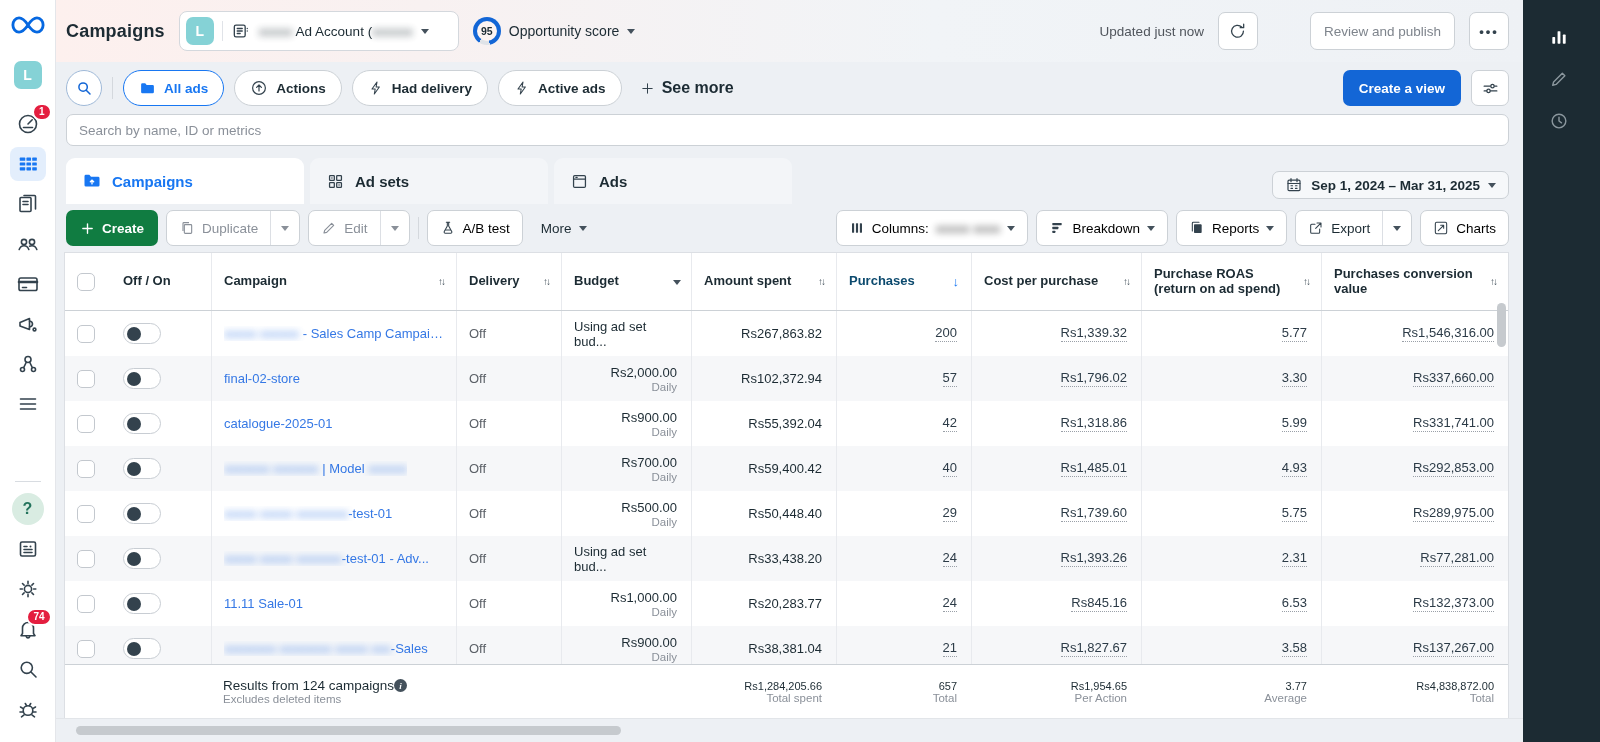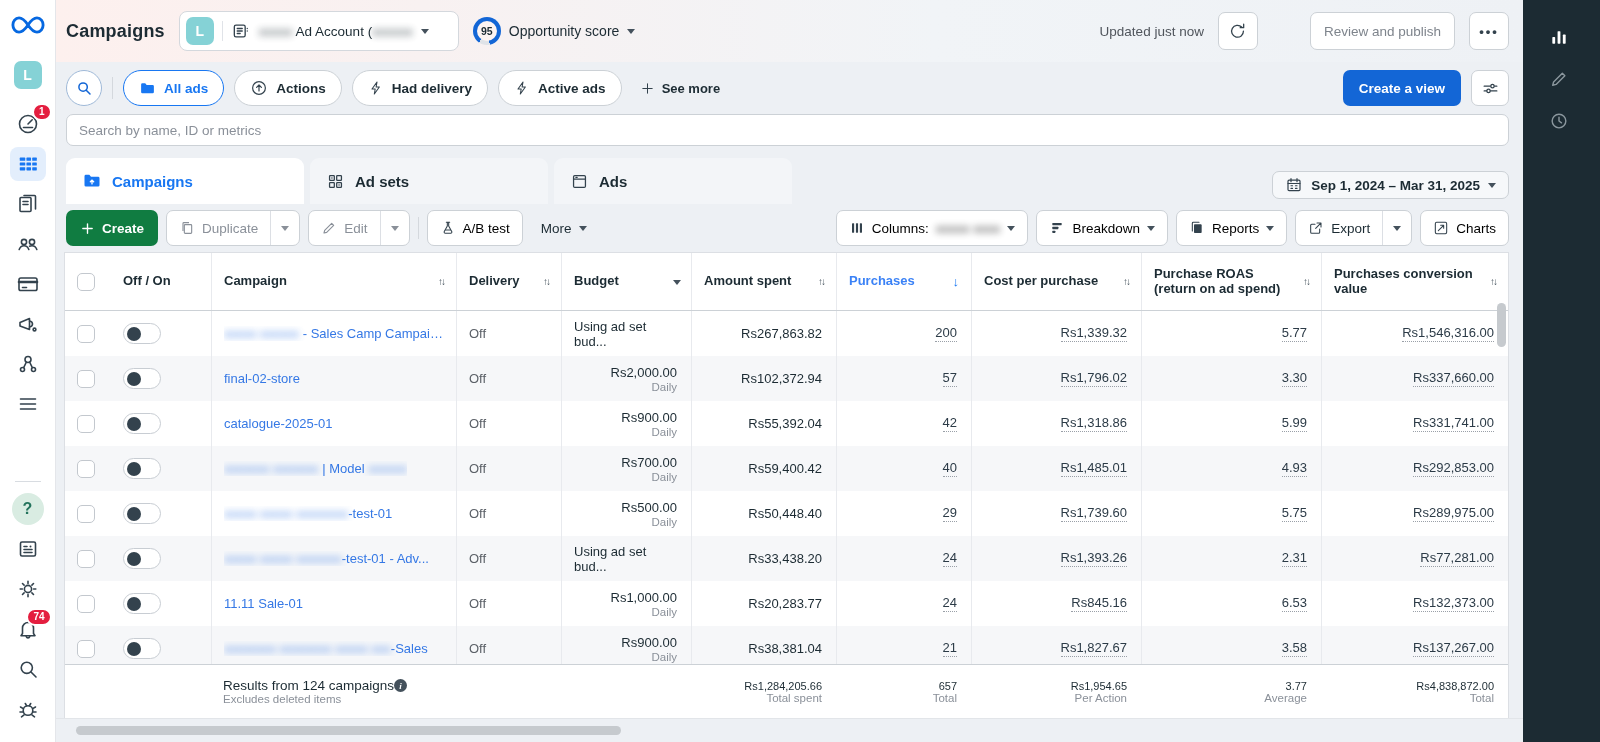--- a/index.html
+++ b/index.html
@@ -43,21 +43,21 @@
   .btn.square { width:40px; padding:0; }
   .btn.disabled-look { color:#7e848c;margin-left:38px; }
   .dots { letter-spacing:2px; font-weight:bold; font-size:13px; color:#33424d; }
 
   
   .filterbar { height:52px; flex:none; display:flex; align-items:center; padding:0 14px 0 10px; gap:10px; }
   .search-round { width:36px; height:36px; border-radius:50%; border:1px solid #9fb9d8; background:#fff; display:flex; align-items:center; justify-content:center; cursor:pointer; flex:none; }
   .f-sep { width:1px; height:22px; background:#d4d8dd; }
   .pill { height:36px; border-radius:18px; border:1px solid #ccd1d6; background:#fff; display:inline-flex; align-items:center; gap:8px; padding:0 15px; font-size:13.5px; font-weight:600; cursor:pointer; color:#1c2b33; white-space:nowrap; }
   .pill.active { border-color:#1877f2; color:#1877f2; }
-  .see-more { display:inline-flex; align-items:center; gap:7px; font-size:13px; font-weight:600; cursor:pointer; padding:0 8px; }
+  .see-more { display:inline-flex; align-items:center; gap:7px; font-size:16px; font-weight:600; cursor:pointer; padding:0 8px; }
   .fb-spacer { flex:1; }
   .btn-primary { background:#1366d6; color:#fff; border:none; border-radius:7px; height:36px; padding:0 16px; font-size:13.5px; font-weight:bold; cursor:pointer; font-family:inherit; }
   .btn-sliders { width:38px; height:36px; background:#fff; border:1px solid #ccd1d6; border-radius:7px; display:flex; align-items:center; justify-content:center; cursor:pointer; }
 
   
   .searchrow { height:38px; flex:none; padding:0 14px 6px 10px; }
   .searchrow input { width:100%; height:32px; border:1px solid #ccd1d6; border-radius:7px; padding:0 12px; font-size:13.5px; font-family:inherit; color:#1c2b33; background:#fff; }
   .searchrow input::placeholder { color:#8a9099; }
 
   
@@ -80,21 +80,21 @@
 
   
   .tablewrap { flex:1; margin:0 14px 0 8px; background:#fff; border:1px solid #dcdfe4; border-bottom:none; position:relative; display:flex; flex-direction:column; min-height:0; }
   .grid-cols { display:grid; grid-template-columns:46px 100px 245px 105px 130px 145px 135px 170px 180px minmax(0,1fr); }
   .thead { height:58px; flex:none; border-bottom:1px solid #ccd1d6; align-items:center; font-weight:bold; }
   .thead .hc { display:flex; align-items:center; justify-content:space-between; padding:0 10px 0 12px; height:100%; font-size:13px; }
   .thead .hc .hlbl { line-height:1.15; }
   .bl { border-left:1px solid #e8eaee; }
   .sort { color:#44515c; font-size:10px; letter-spacing:-2px; padding-right:2px; flex:none; }
   .sort.blue { color:#1877f2; font-size:13px; letter-spacing:0; }
-  .hd-blue { color:#3b82f6; }
+  .hd-blue { color:#0c4a6e; }
   .checkbox { width:18px; height:18px; border:1px solid #c3c8ce; border-radius:5px; background:#fff; display:inline-block; cursor:pointer; }
   .tbody { flex:1; overflow:hidden; }
   .trow { height:45px; align-items:center; }
   .trow.alt { background:#f6f7f9; }
   .cell { height:100%; display:flex; align-items:center; padding:0 12px; font-size:13px; overflow:hidden; }
   .cell.num { justify-content:flex-end; text-align:right; padding-right:14px; }
   .cell.col2lines { flex-direction:column; align-items:flex-end; justify-content:center; gap:1px; }
   .sub { color:#8a9099; font-size:11.5px; }
   .toggle { width:38px; height:21px; border:1px solid #c8cdd3; border-radius:12px; background:#fff; position:relative; display:inline-block; cursor:pointer; }
   .toggle .knob { position:absolute; left:3px; top:2.5px; width:14px; height:14px; border-radius:50%; background:#33424d; }

